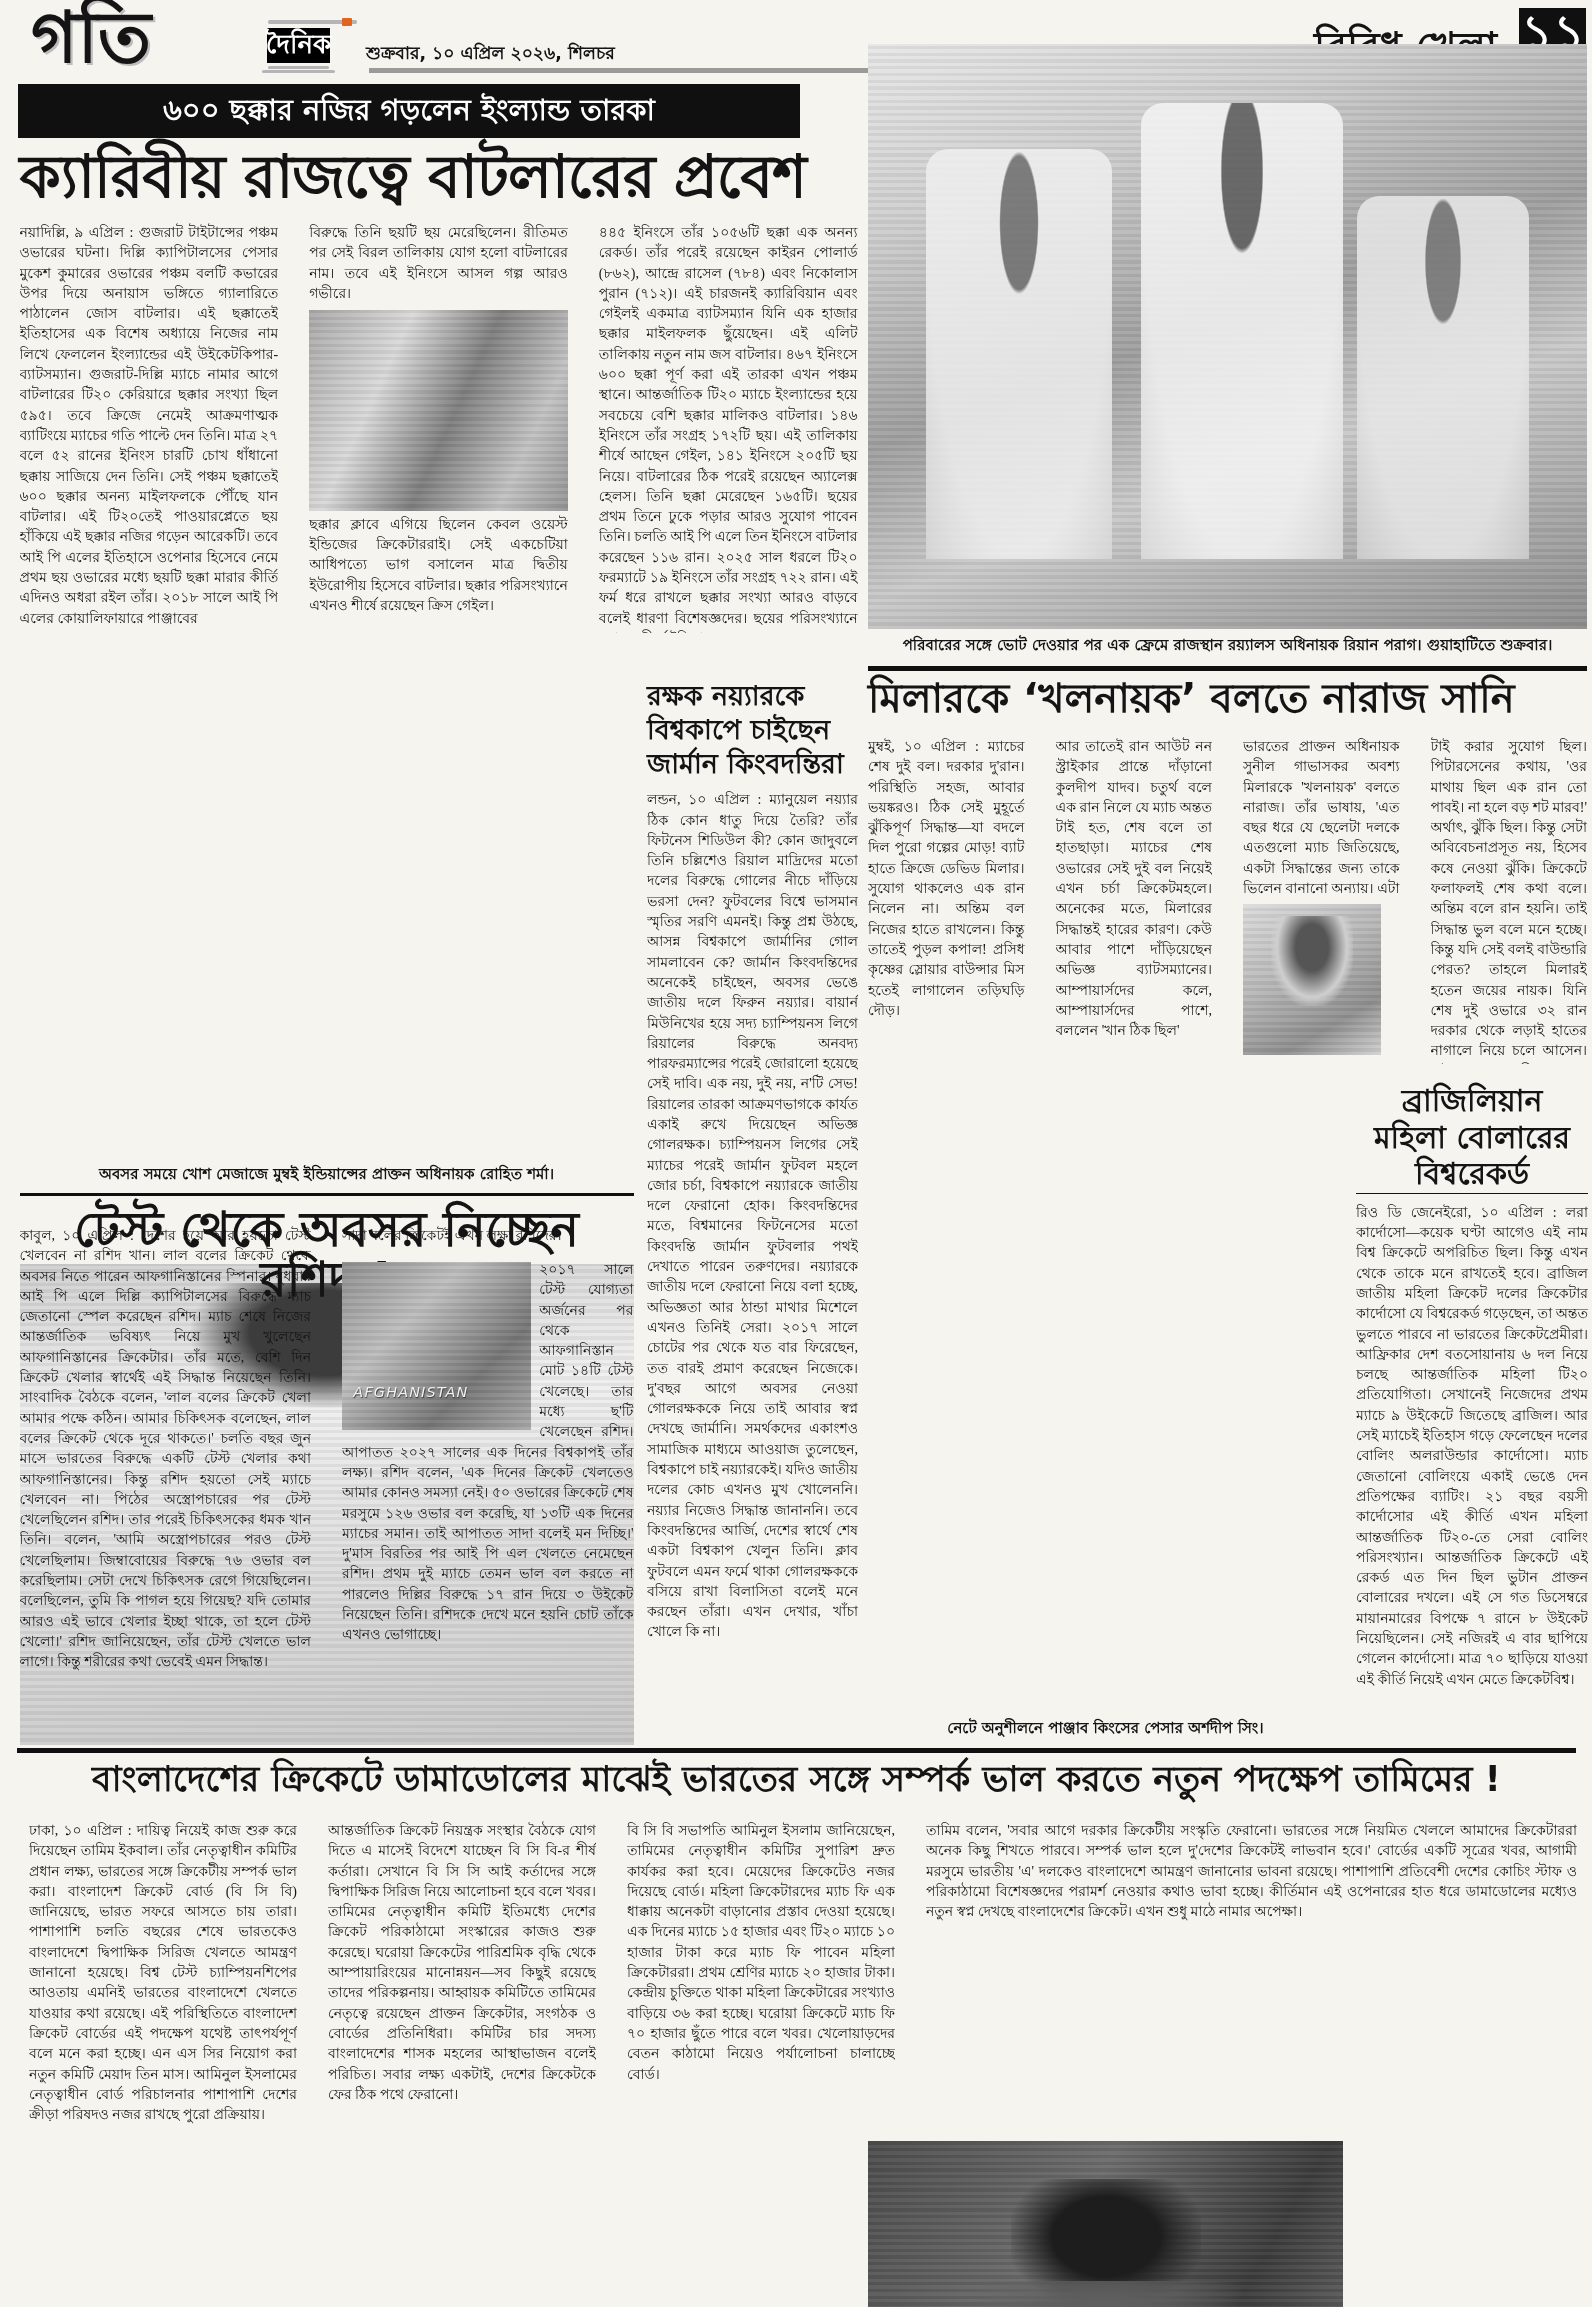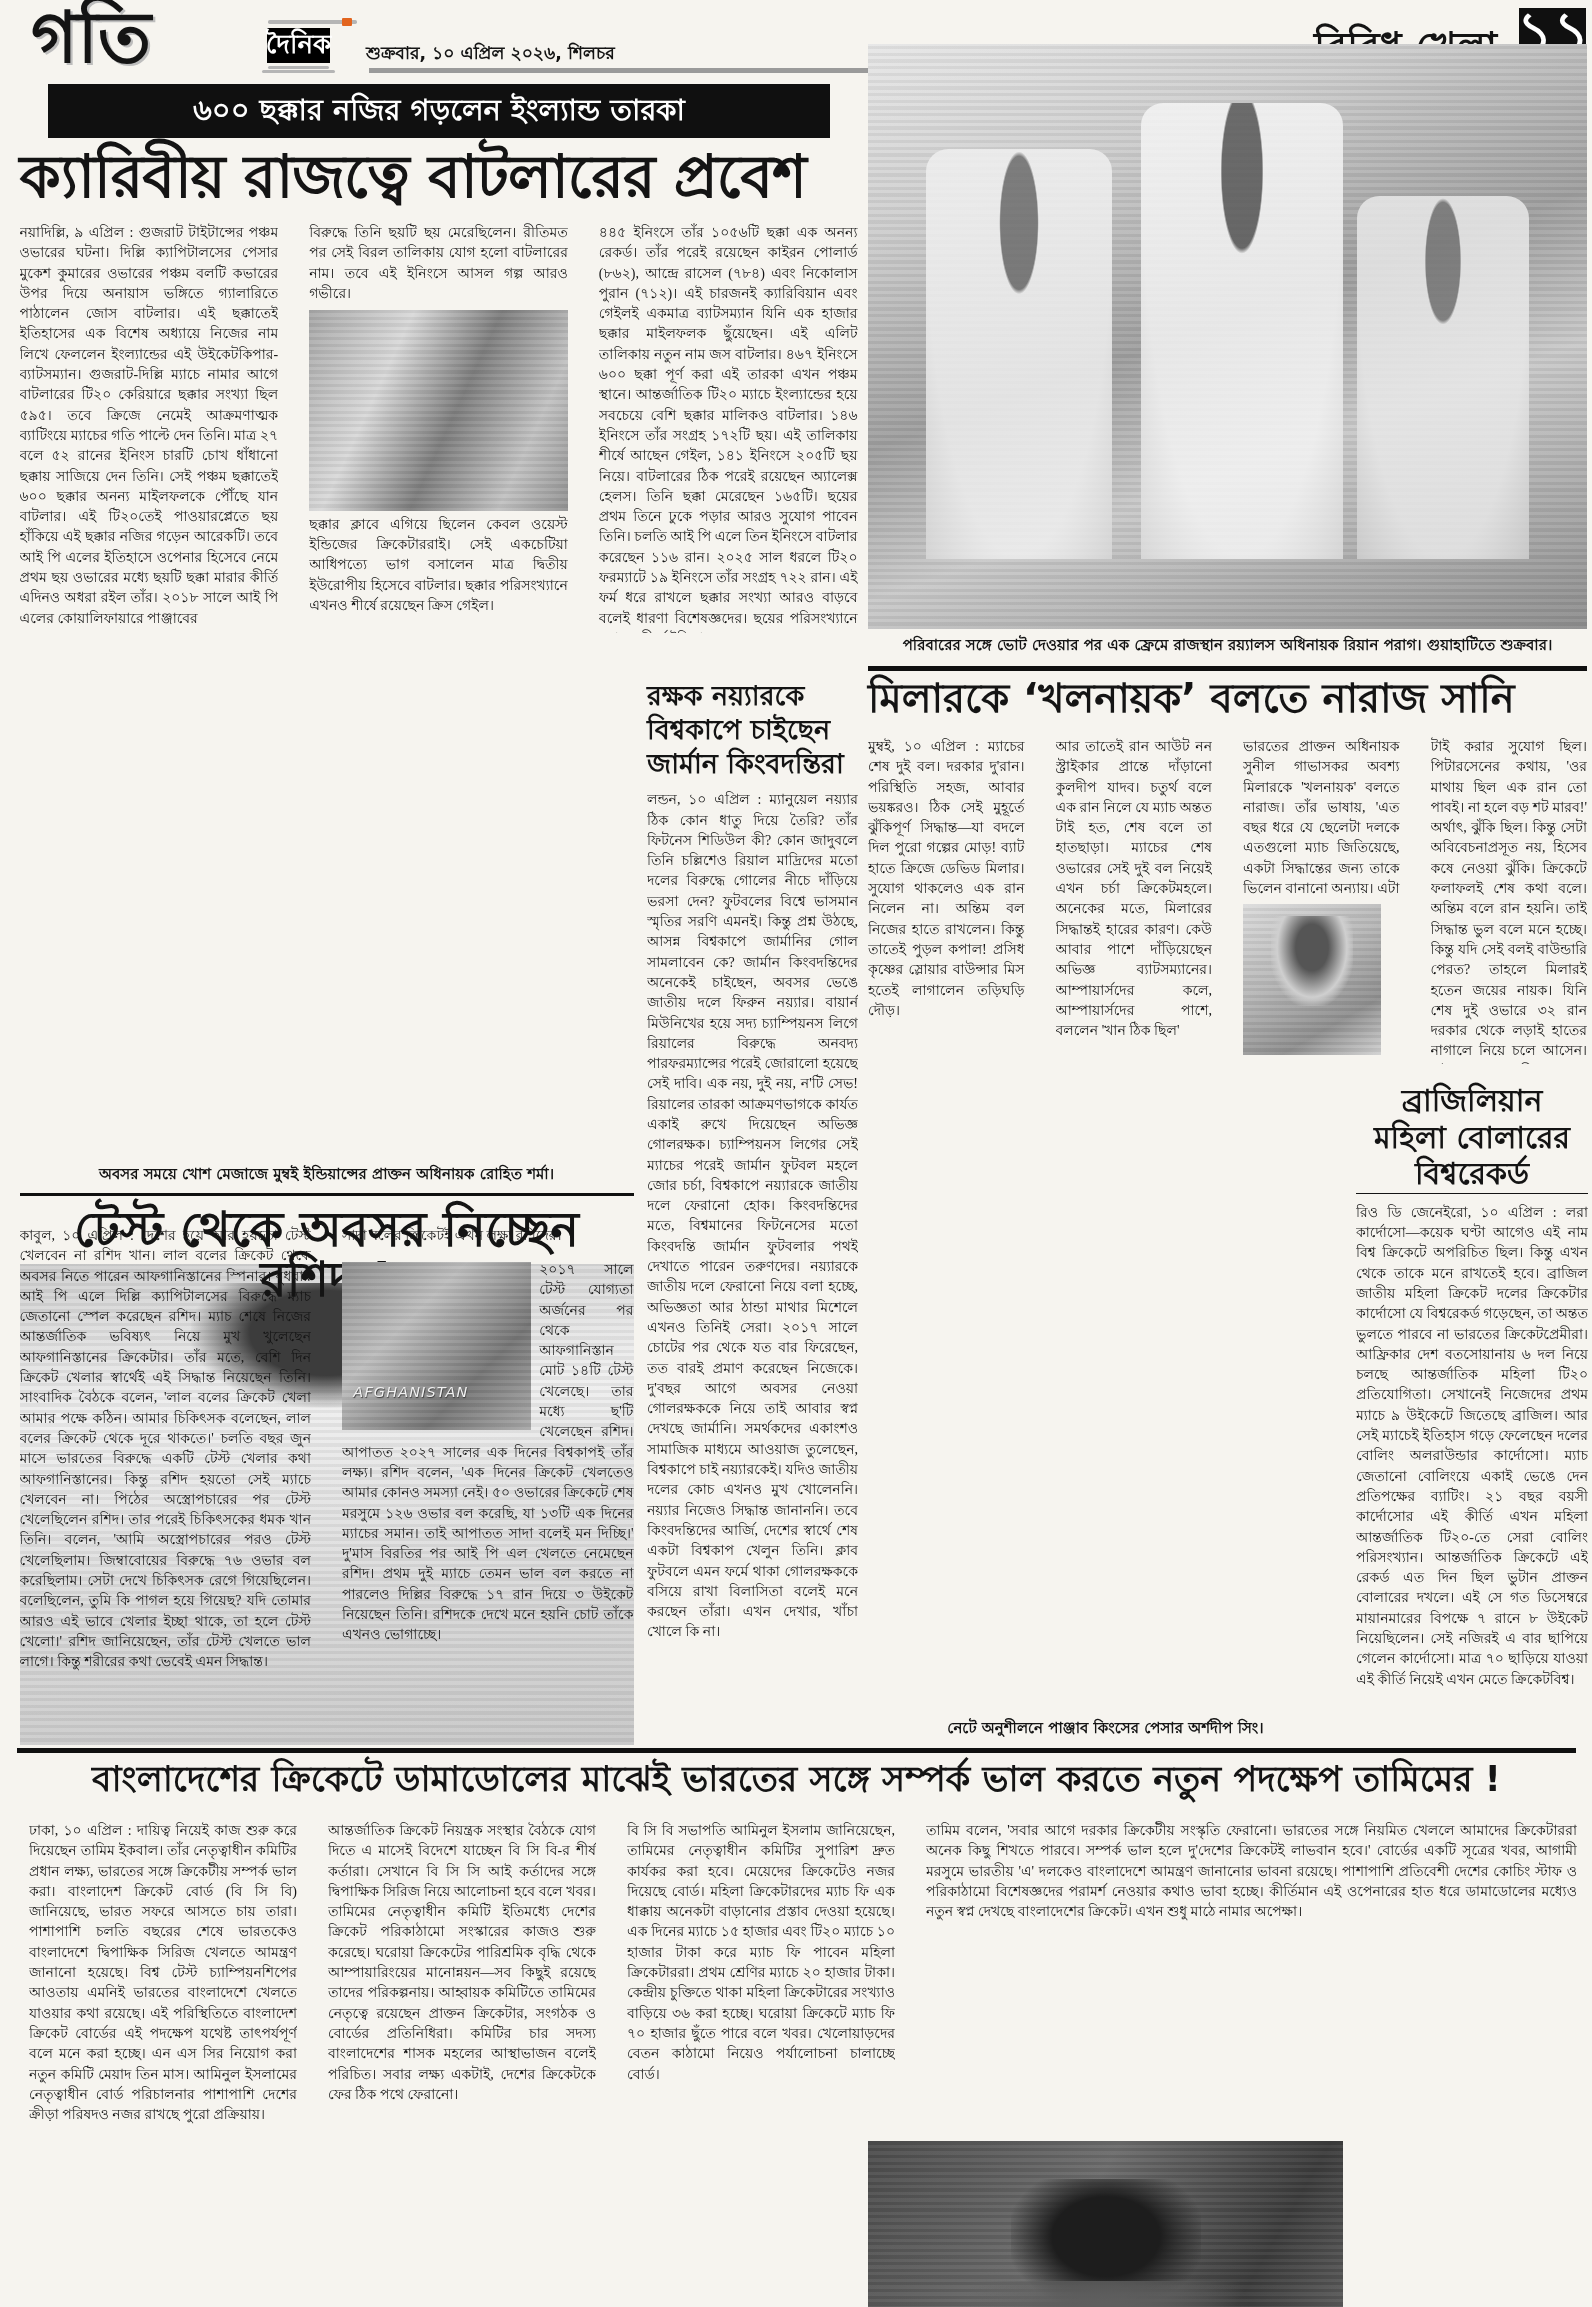--- a/index.html
+++ b/index.html
@@ -10,21 +10,21 @@
   .grayrule{background:#9a9a9a;}
   
   .logo-main{font-family:"DejaVu Sans",sans-serif;font-weight:bold;font-size:71px;line-height:1;
              text-shadow:2.2px 2.2px 0 #bdbdbd;}
   .daily-box{background:#000000;color:#fff;display:flex;align-items:center;justify-content:center;
              font-family:"DejaVu Sans",sans-serif;font-weight:bold;font-size:26px;}
   .tinybar{background:#b5b5b5;height:3.9px;border-radius:1.7px;}
   .dateline{font-family:"DejaVu Sans",sans-serif;font-weight:bold;font-size:17.3px;}
   .section-label{font-family:"DejaVu Sans",sans-serif;font-weight:bold;font-size:39px;}
   .pagenum-box{background:#101010;color:#fff;display:flex;align-items:center;justify-content:center;
-               font-family:"DejaVu Sans",sans-serif;font-weight:bold;font-size:56px;}
+               font-family:"DejaVu Sans",sans-serif;font-weight:bold;font-size:49px;}
   
   .kicker{background:#101010;color:#fff;display:flex;align-items:center;justify-content:center;
           font-family:"DejaVu Sans",sans-serif;font-weight:bold;font-size:29px;}
   .hl-xl{font-family:"DejaVu Sans",sans-serif;font-weight:bold;font-size:59px;line-height:1.05;letter-spacing:-1.1px;}
   .hl-lg{font-family:"DejaVu Sans",sans-serif;font-weight:bold;font-size:48px;line-height:1.05;}
   .hl-md{font-family:"DejaVu Sans",sans-serif;font-weight:bold;font-size:40px;line-height:1.08;}
   .hl-sm{font-family:"DejaVu Sans",sans-serif;font-weight:bold;font-size:27px;line-height:1.25;}
   .hl-col{font-family:"DejaVu Sans",sans-serif;font-weight:bold;font-size:30px;line-height:1.22;}
   .hl-banner{font-family:"DejaVu Sans",sans-serif;font-weight:bold;font-size:35px;line-height:1.1;text-align:center;}
   
@@ -61,21 +61,21 @@
   </div>
   <div class="abs tinybar" style="left:268px;top:66px;width:61px;height:2.8px;"></div>
   <div class="abs tinybar" style="left:262px;top:70px;width:73px;height:2.8px;"></div>
   <div class="abs dateline" style="left:366px;top:40px;">শুক্রবার, ১০ এপ্রিল ২০২৬, শিলচর</div>
   <div class="abs grayrule" style="left:369px;top:68px;width:983px;height:5px;"></div>
   <div class="abs section-label" style="right:95px;top:15.6px;">বিবিধ খেলা</div>
   <div class="abs pagenum-box" style="right:5.6px;top:7.8px;width:67px;height:59px;">
     <span>১১</span>
   </div>
 
-  <div class="abs kicker" style="left:48px;top:84px;width:782px;height:54px;">
+  <div class="abs kicker" style="left:18px;top:84px;width:782px;height:54px;">
     <span>৬০০ ছক্কার নজির গড়লেন ইংল্যান্ড তারকা</span>
   </div>
   <div class="abs hl-xl" style="left:19.5px;top:146px;width:838px;">ক্যারিবীয় রাজত্বে বাটলারের প্রবেশ</div>
 
   <div class="abs cols" style="left:19.5px;top:223px;width:838px;height:410px;">
     <div class="col body-txt">নয়াদিল্লি, ৯ এপ্রিল : গুজরাট টাইটান্সের পঞ্চম ওভারের ঘটনা। দিল্লি ক্যাপিটালসের পেসার মুকেশ কুমারের ওভারের পঞ্চম বলটি কভারের উপর দিয়ে অনায়াস ভঙ্গিতে গ্যালারিতে পাঠালেন জোস বাটলার। এই ছক্কাতেই ইতিহাসের এক বিশেষ অধ্যায়ে নিজের নাম লিখে ফেললেন ইংল্যান্ডের এই উইকেটকিপার-ব্যাটসম্যান। গুজরাট-দিল্লি ম্যাচে নামার আগে বাটলারের টি২০ কেরিয়ারে ছক্কার সংখ্যা ছিল ৫৯৫। তবে ক্রিজে নেমেই আক্রমণাত্মক ব্যাটিংয়ে ম্যাচের গতি পাল্টে দেন তিনি। মাত্র ২৭ বলে ৫২ রানের ইনিংস চারটি চোখ ধাঁধানো ছক্কায় সাজিয়ে দেন তিনি। সেই পঞ্চম ছক্কাতেই ৬০০ ছক্কার অনন্য মাইলফলকে পৌঁছে যান বাটলার। এই টি২০তেই পাওয়ারপ্লেতে ছয় হাঁকিয়ে এই ছক্কার নজির গড়েন আরেকটি। তবে আই পি এলের ইতিহাসে ওপেনার হিসেবে নেমে প্রথম ছয় ওভারের মধ্যে ছয়টি ছক্কা মারার কীর্তি এদিনও অধরা রইল তাঁর। ২০১৮ সালে আই পি এলের কোয়ালিফায়ারে পাঞ্জাবের</div>
     <div class="col">
       <div class="body-txt" style="height:84px;overflow:hidden;">বিরুদ্ধে তিনি ছয়টি ছয় মেরেছিলেন। রীতিমত পর সেই বিরল তালিকায় যোগ হলো বাটলারের নাম। তবে এই ইনিংসে আসল গল্প আরও গভীরে।</div>
       <div class="photo ph-batter" style="width:100%;height:201px;margin:3.4px 0;">
         <div class="sheen"></div>

